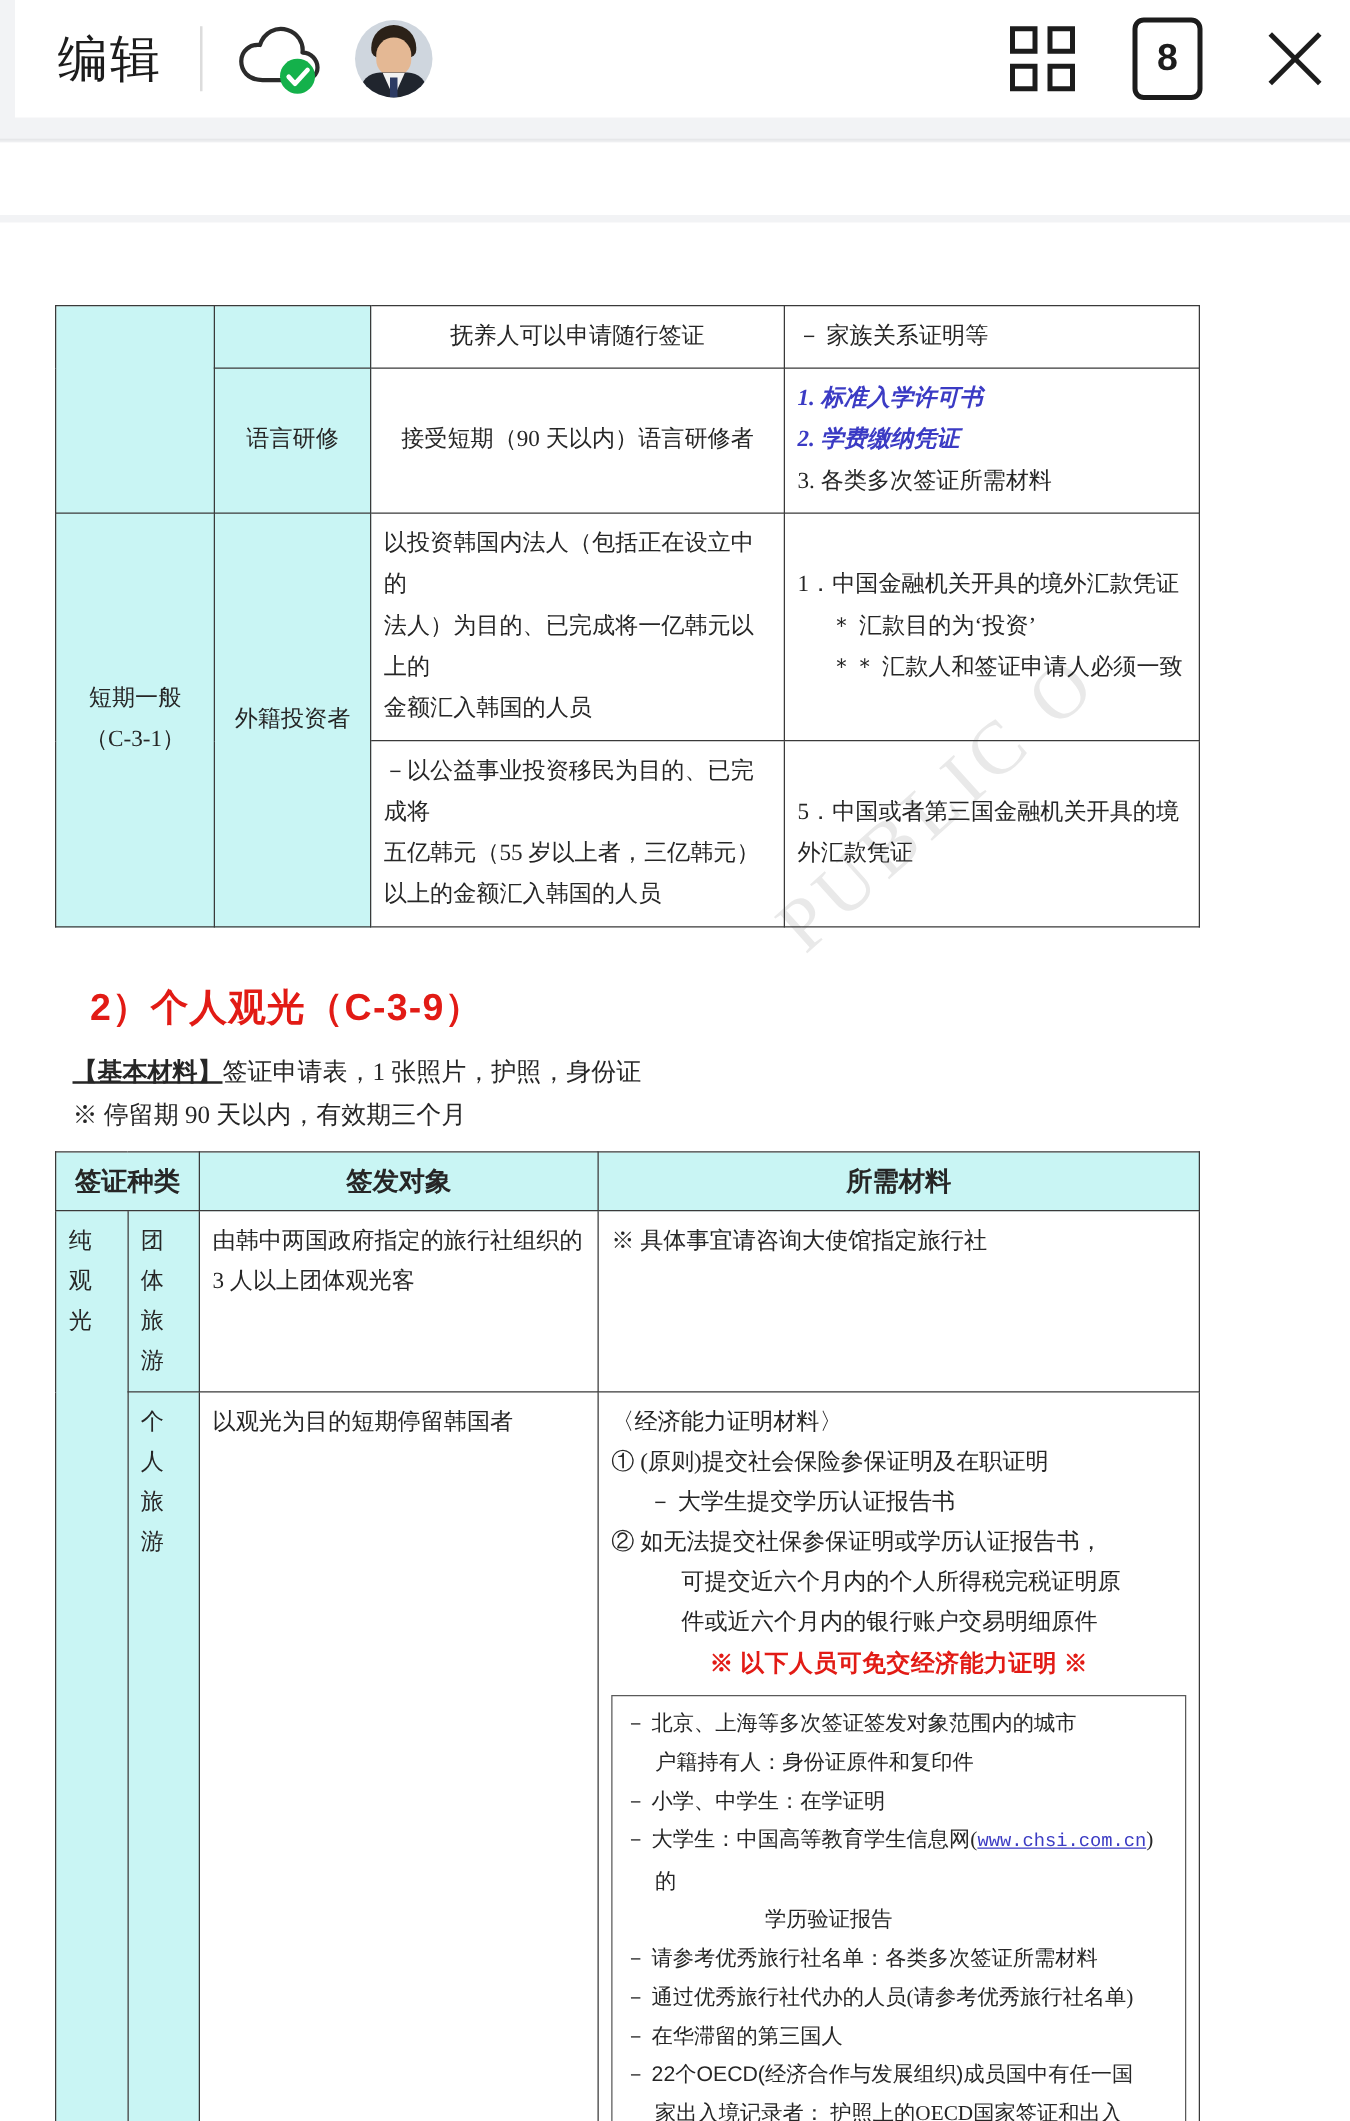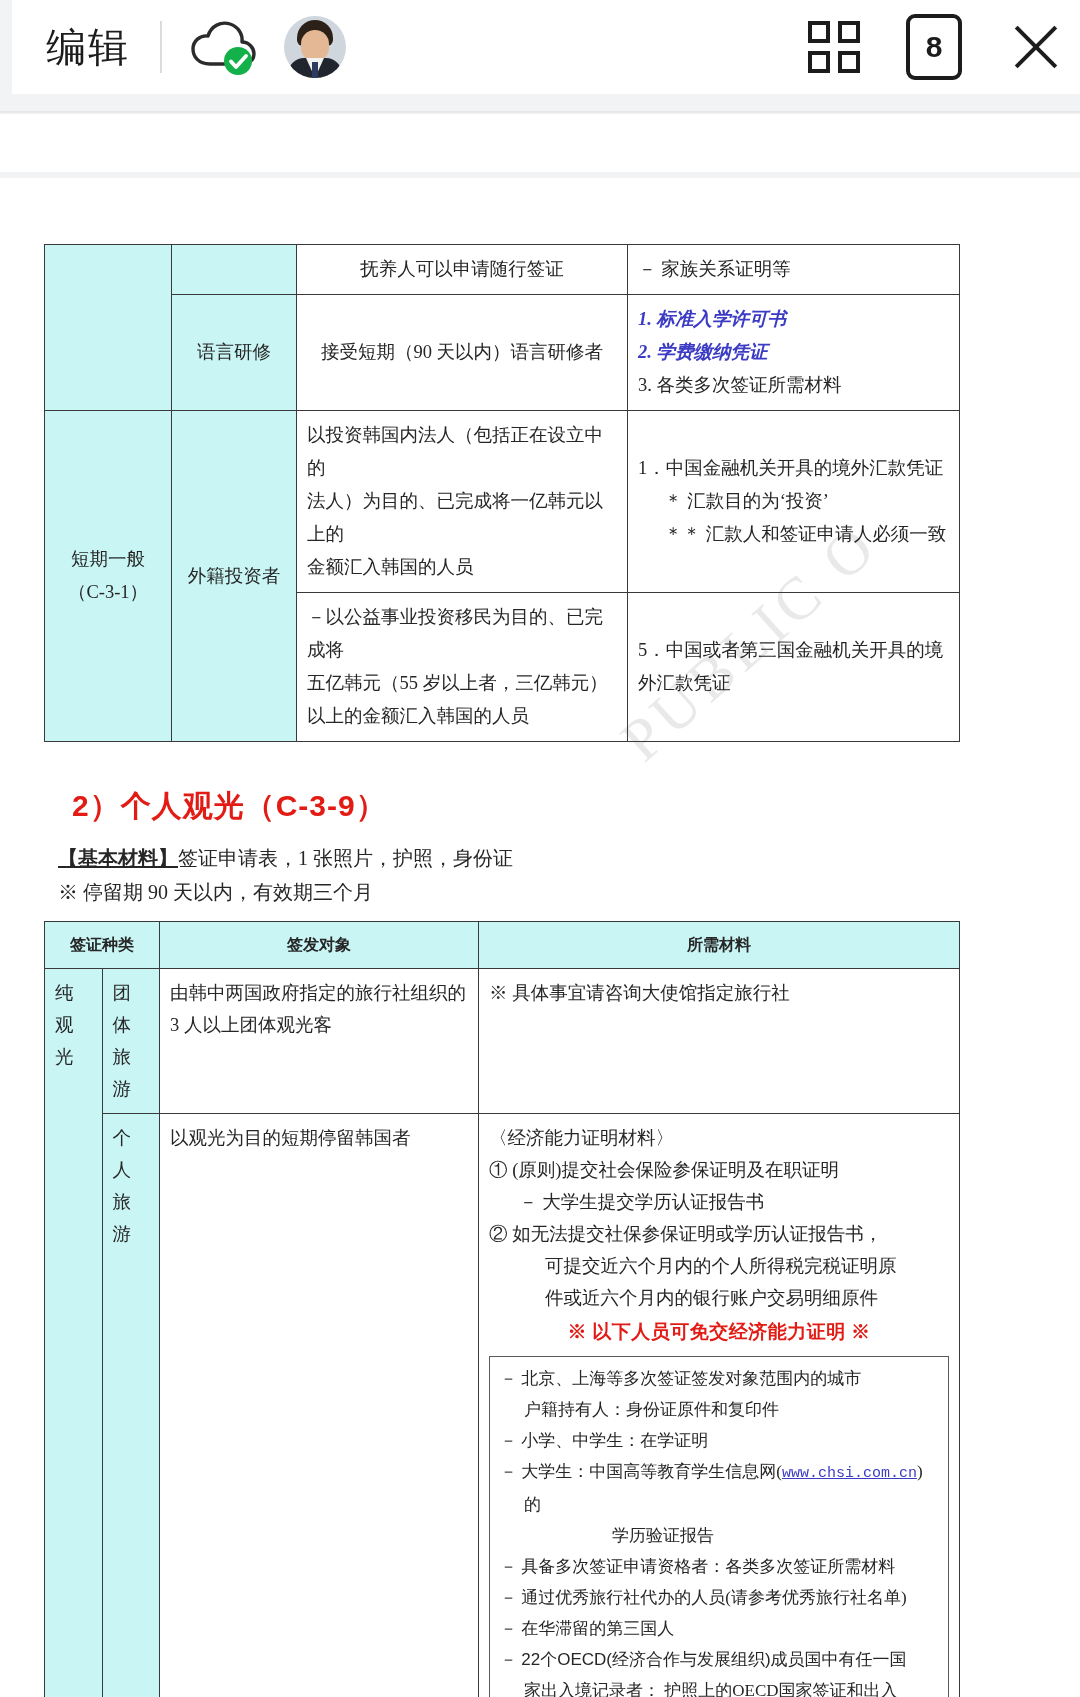--- a/index.html
+++ b/index.html
@@ -135,21 +135,21 @@
   
   table.t2{border-collapse:collapse;width:916px;table-layout:fixed;margin-top:12px;}
   table.t2 td,table.t2 th{
     border:1.5px solid #3a3a3a;
     vertical-align:top;
     padding:8px 10px;
     font-size:18.5px;line-height:32px;color:#262626;
     text-align:left;
   }
   table.t2 th{
-    background:#c9f5f4;text-align:center;font-weight:bold;font-size:16px;
+    background:#c9f5f4;text-align:center;font-weight:bold;font-size:21px;
     vertical-align:middle;padding:7px 4px;
   }
   .b-kind{width:106px;}
   .b-sub{width:104px;}
   .b-obj{width:310px;}
   .vmid{vertical-align:middle;}
   .req-box{
     border:1.3px solid #5a5a5a;
     padding:6px 10px 8px 10px;
     margin-top:8px;
@@ -302,21 +302,21 @@
 
           <div class="req-box">
             <span class="hang">－&nbsp;<span>北京、上海等多次签证签发对象范围内的城市</span></span>
             <span class="hang2">户籍持有人：身份证原件和复印件</span>
 
             <span class="hang">－&nbsp;<span>小学、中学生：在学证明</span></span>
 
             <span class="hang">－&nbsp;<span>大学生：中国高等教育学生信息网(</span><a class="lnk" href="#">www.chsi.com.cn</a><span>)的</span></span>
             <span class="hang2" style="padding-left:112px">学历验证报告</span>
 
-            <span class="hang">－&nbsp;<span>具备多次签证申请资格者：各类多次签证所需材料</span></span>
+            <span class="hang">－&nbsp;<span>请参考优秀旅行社名单：各类多次签证所需材料</span></span>
             <span class="hang">－&nbsp;<span>通过优秀旅行社代办的人员(请参考优秀旅行社名单)</span></span>
             <span class="hang">－&nbsp;<span>在华滞留的第三国人</span></span>
 
             <span class="hang">－&nbsp;<span class="smallmono">22个OECD(经济合作与发展组织)成员国中有任一国</span></span>
             <span class="hang2">家出入境记录者： 护照上的OECD国家签证和出入</span>
 
           </div>
 
         </td>
       </tr>

